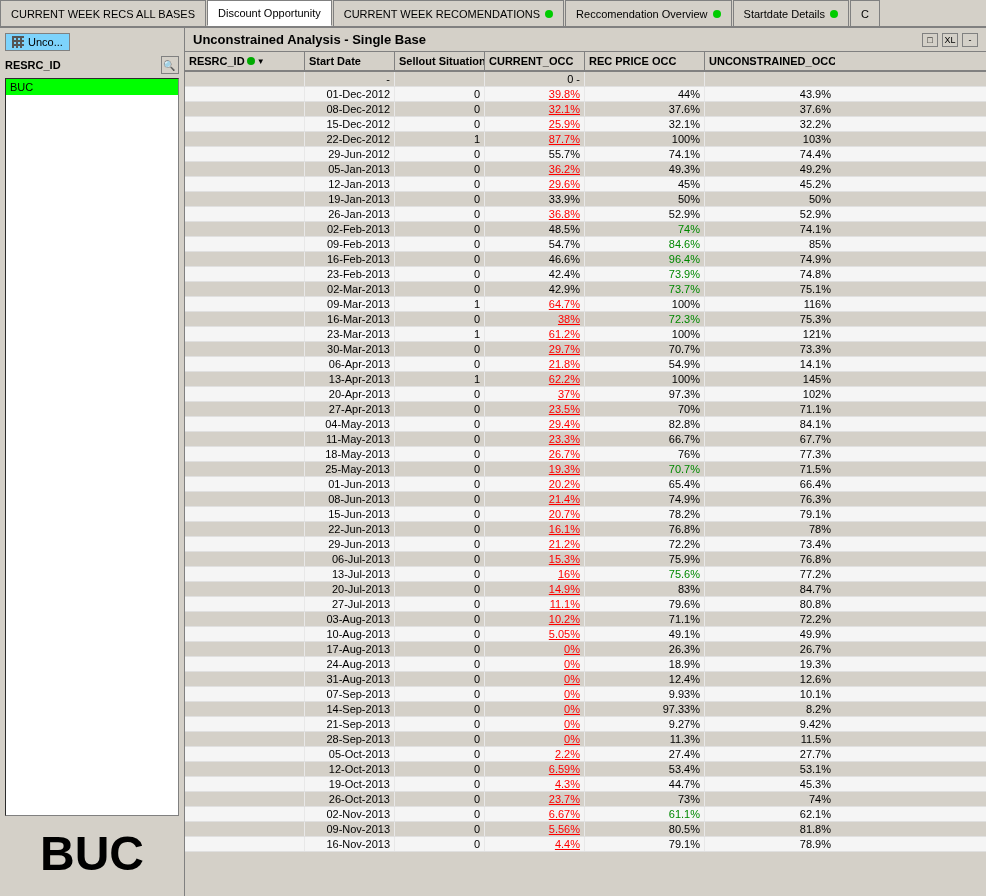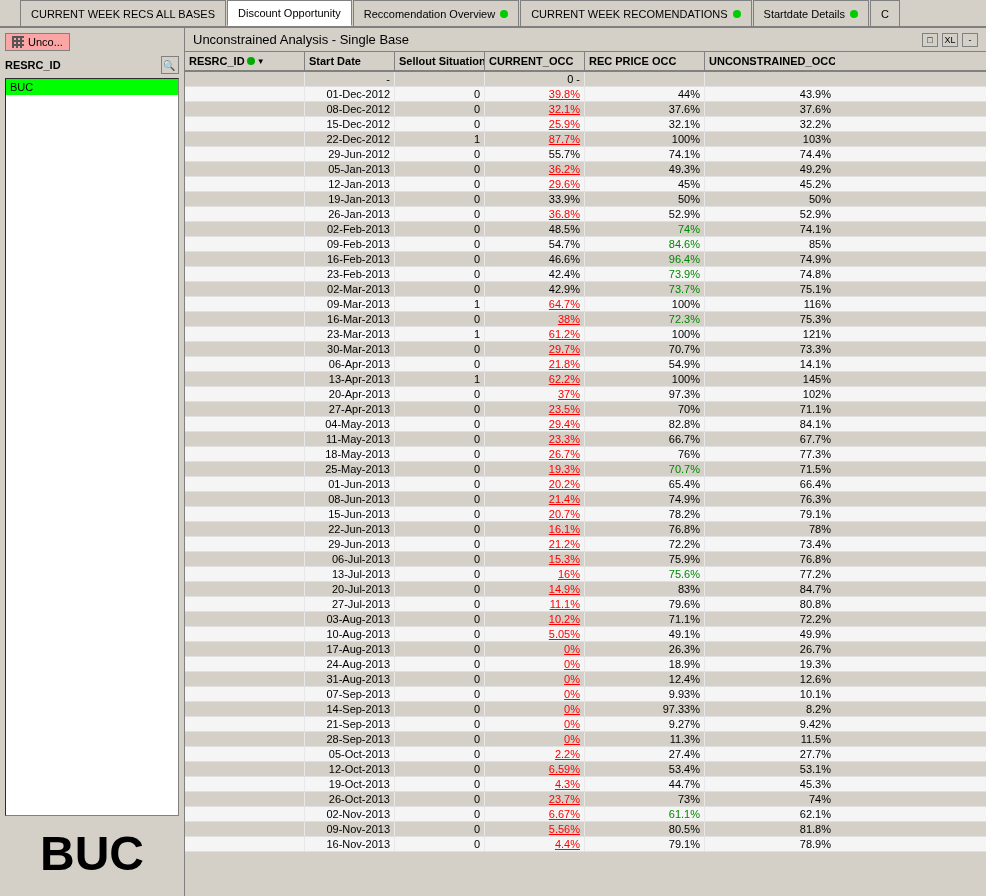--- a/index.html
+++ b/index.html
@@ -5,21 +5,20 @@
     * { margin: 0; padding: 0; box-sizing: border-box; }
     body { font-family: Arial, sans-serif; font-size: 11px; background: #d4d0c8; overflow: hidden; }
 
     
     .tab-bar {
       display: flex;
       align-items: stretch;
       background: #d4d0c8;
       border-bottom: 2px solid #808080;
       height: 28px;
-      padding-left: 20px;
     }
     .tab {
       padding: 4px 10px;
       border: 1px solid #808080;
       border-bottom: none;
       background: #d4d0c8;
       cursor: pointer;
       font-size: 11px;
       display: flex;
       align-items: center;
@@ -71,21 +70,21 @@
       border: 1px solid #808080;
       background: #d4d0c8;
       cursor: pointer;
       display: flex; align-items: center; justify-content: center;
       font-size: 10px;
     }
     .toolbar-btn {
       display: flex;
       align-items: center;
       border: 1px solid #808080;
-      background: #fca5a5;
+      background: #7dd3fc;
       padding: 2px 6px;
       cursor: pointer;
       font-size: 11px;
       margin-bottom: 5px;
       width: fit-content;
     }
     .toolbar-btn .grid-icon {
       width: 12px; height: 12px;
       margin-right: 4px;
       background: repeating-linear-gradient(
@@ -132,21 +131,21 @@
     .panel-header {
       background: #d4d0c8;
       padding: 4px 8px;
       border-bottom: 1px solid #808080;
       display: flex;
       align-items: center;
       justify-content: space-between;
     }
     .panel-title {
       font-size: 13px;
-      font-weight: normal;
+      font-weight: bold;
     }
     .panel-controls {
       display: flex;
       gap: 4px;
     }
     .panel-control-btn {
       width: 16px; height: 14px;
       border: 1px solid #808080;
       background: #d4d0c8;
       cursor: pointer;
@@ -218,25 +217,25 @@
 <body>
 
 <div class="tab-bar">
   <div class="tab">
     <span>CURRENT WEEK RECS ALL BASES</span>
   </div>
   <div class="tab active">
     <span>Discount Opportunity</span>
   </div>
   <div class="tab">
+    <span>CURRENT WEEK RECOMENDATIONS</span>
+    <span class="dot"></span>
+  </div>
+  <div class="tab">
     <span>Reccomendation Overview</span>
-    <span class="dot"></span>
-  </div>
-  <div class="tab">
-    <span>CURRENT WEEK RECOMENDATIONS</span>
     <span class="dot"></span>
   </div>
   <div class="tab">
     <span>Startdate Details</span>
     <span class="dot"></span>
   </div>
   <div class="tab">
     <span>C</span>
   </div>
 </div>

